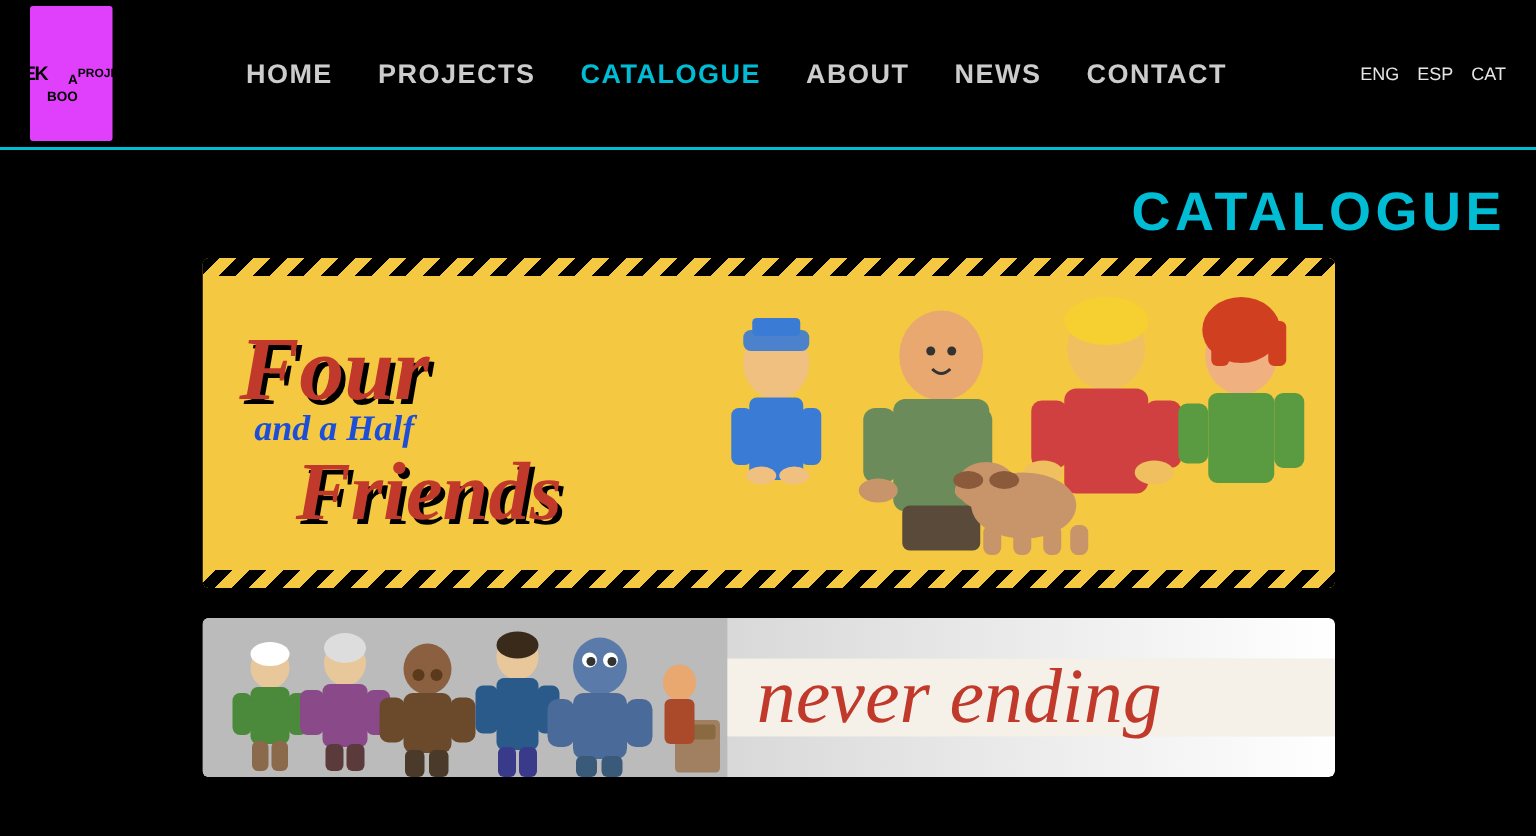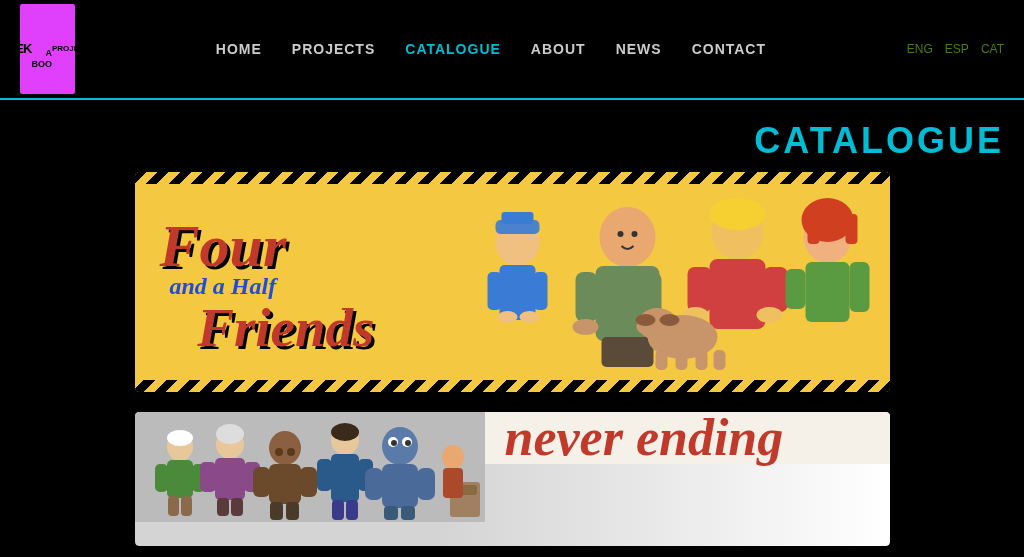--- a/index.html
+++ b/index.html
@@ -55,35 +55,35 @@
 
     nav {
       display: flex;
       align-items: center;
       gap: 30px;
     }
 
     nav a {
       text-decoration: none;
       color: #ccc;
-      font-size: 14px;
+      font-size: 18px;
       font-weight: 600;
       letter-spacing: 1px;
       text-transform: uppercase;
     }
 
     nav a.active {
       color: #00bcd4;
     }
 
     .lang-switcher {
       display: flex;
       gap: 6px;
       font-size: 12px;
-      color: #4d7c0f;
+      color: #e5e5e5;
     }
 
     .lang-switcher span {
       cursor: pointer;
     }
 
     
     .page-title-bar {
       text-align: right;
       padding: 20px 20px 10px 20px;
@@ -191,28 +191,27 @@
 
     .card-image-area {
       flex: 1;
       position: relative;
       overflow: hidden;
       z-index: 1;
     }
 
     
     .card-never-ending {
-      height: 134px;
+      height: 106px;
       background: linear-gradient(to right, #d4d4d4 40%, #fff 100%);
       display: flex;
-      align-items: flex-start;
+      align-items: center;
       border-radius: 4px;
       overflow: hidden;
       position: relative;
-      font-weight: bold;
     }
 
     .card-never-left {
       width: 350px;
       background: #c8c8c8;
       display: flex;
       align-items: center;
       justify-content: center;
       overflow: hidden;
     }

